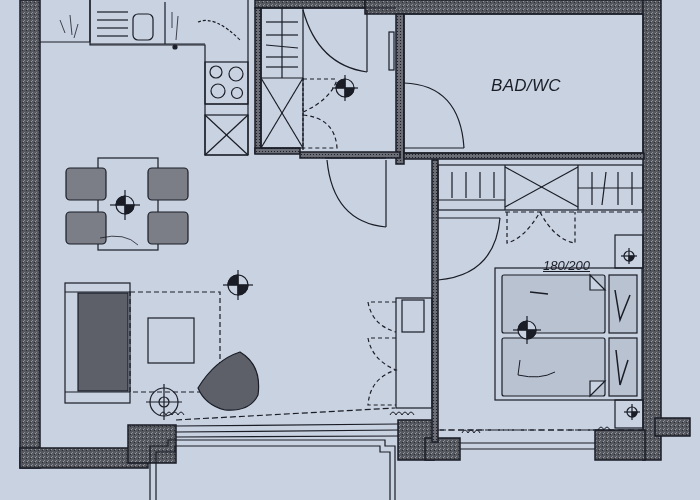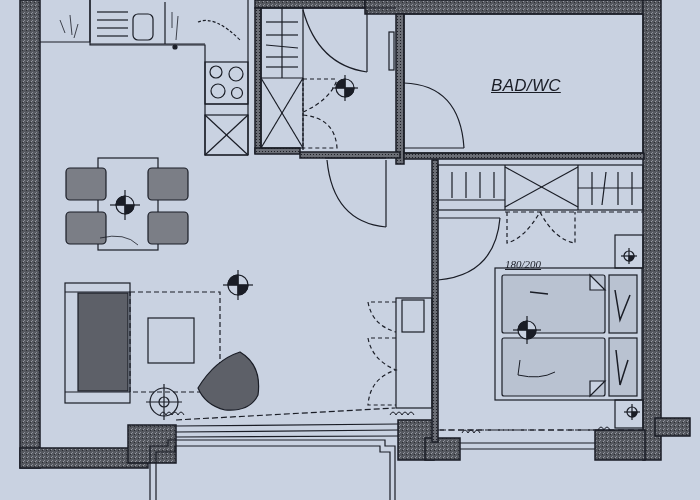--- a/index.html
+++ b/index.html
@@ -9,29 +9,29 @@
     font-family: "Liberation Sans", sans-serif;
   }
   #plan { position: absolute; left: 0; top: 0; width: 700px; height: 500px; }
   .room-label {
     position: absolute;
     font-family: "Liberation Sans", sans-serif;
     font-style: italic;
     font-size: 17px;
     color: #1a1d26;
     letter-spacing: 0.3px;
-    text-decoration: underline;
   }
   .dim-label {
     position: absolute;
-    font-family: Liberation Serif, serif;
+    font-family: Liberation Sans, sans-serif;
     font-style: italic;
-    font-size: 11px;
+    font-size: 13px;
     color: #1a1d26;
     text-decoration: underline;
+    margin-left: 38px;
   }
 </style>
 </head>
 <body>
 
 <svg id="plan" viewBox="0 0 700 500" xmlns="http://www.w3.org/2000/svg">
   <defs>
     <pattern id="wallfill" width="4" height="4" patternUnits="userSpaceOnUse">
       <rect width="4" height="4" fill="#55585f"></rect>
       <rect x="0" y="0" width="1" height="1" fill="#8a8d96"></rect>

